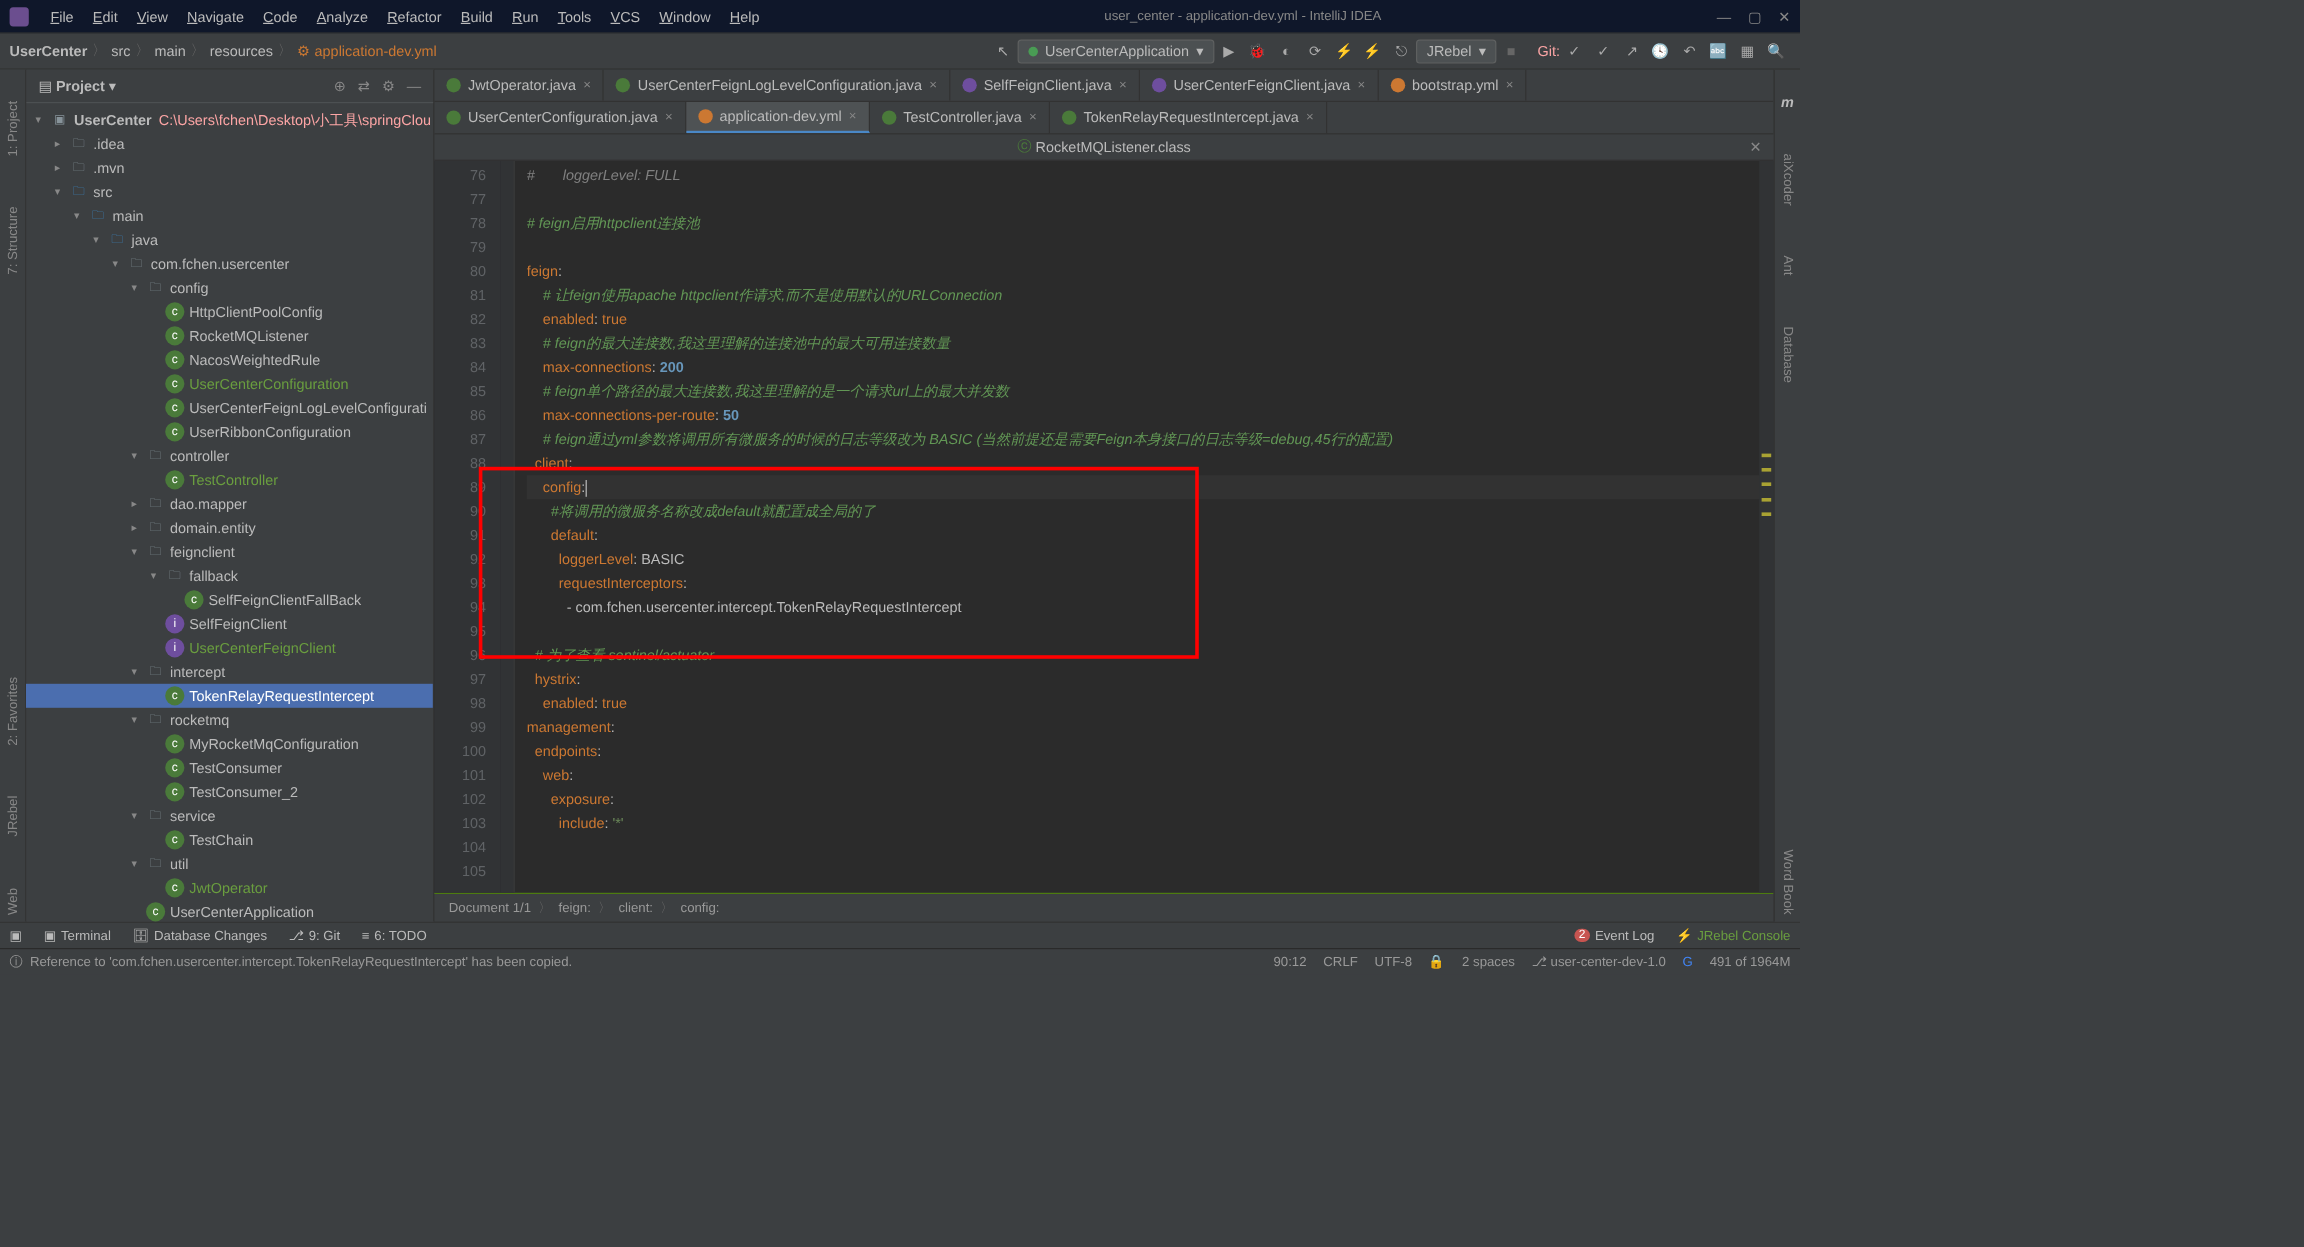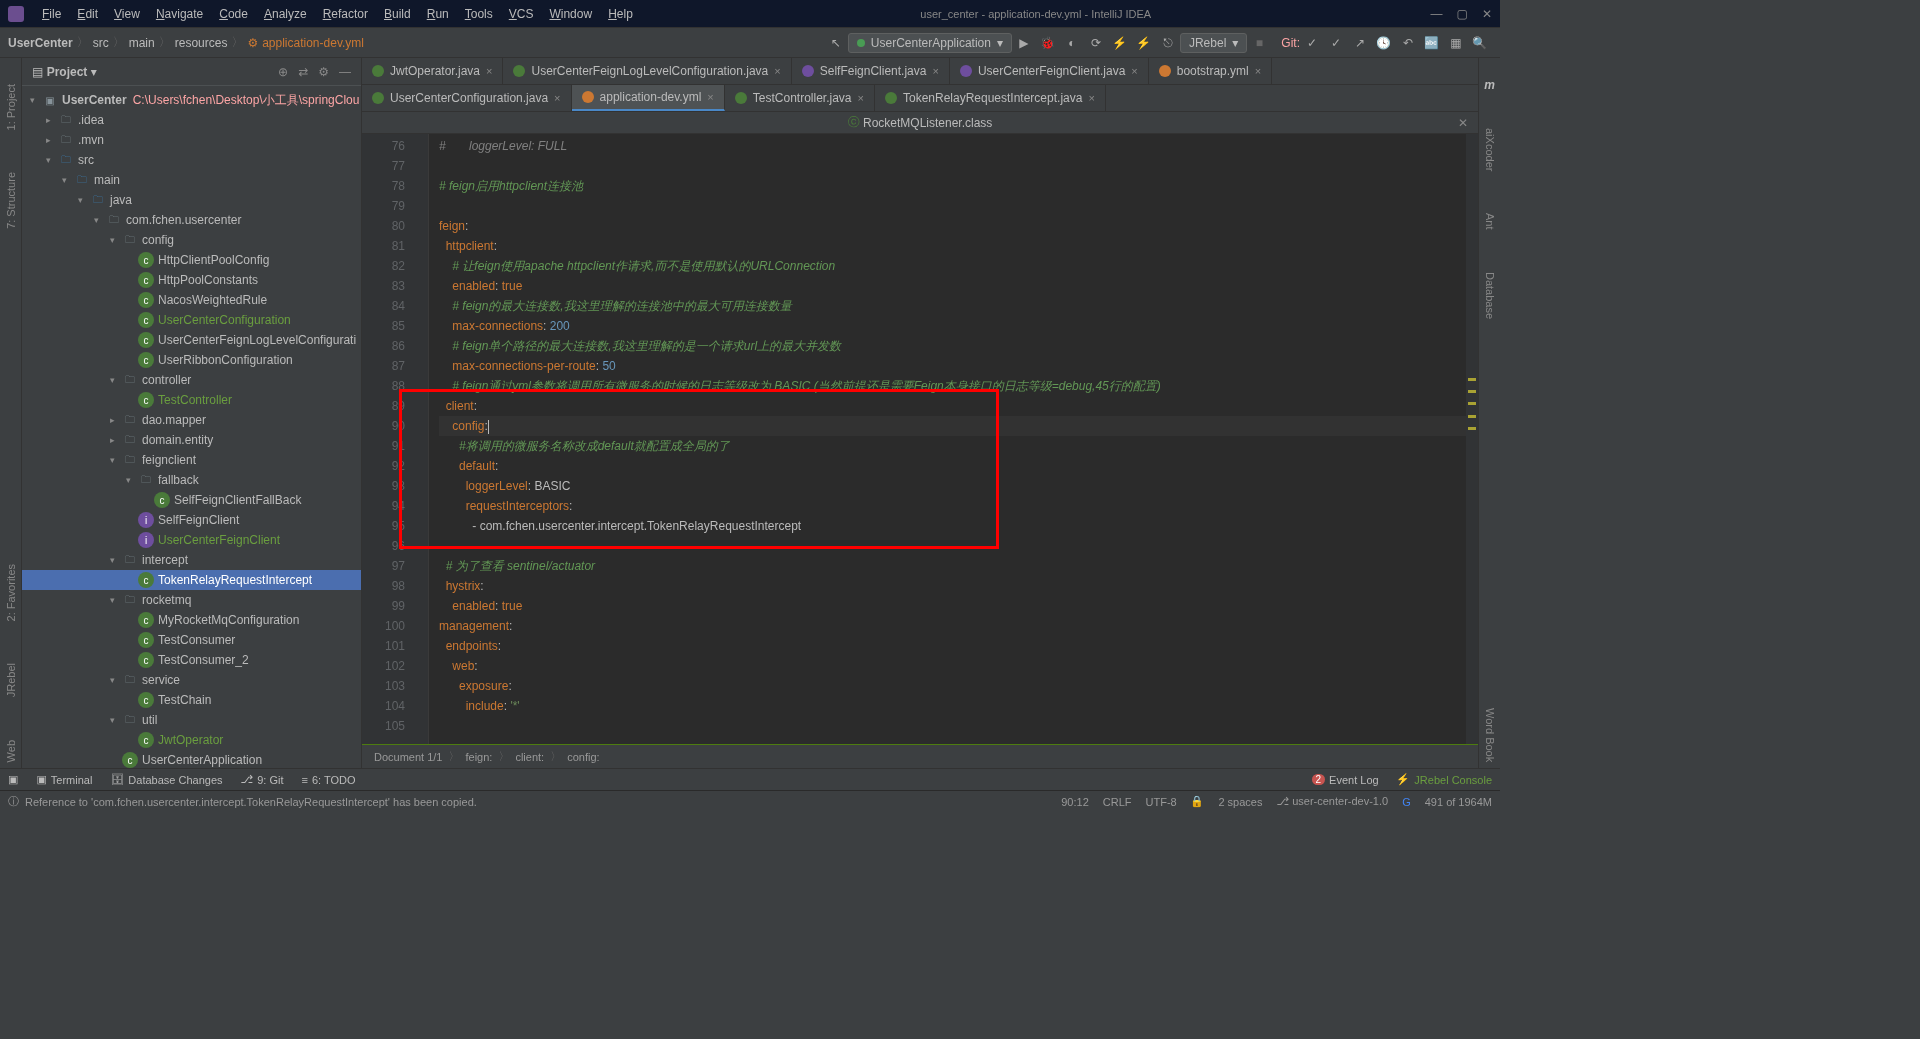--- a/index.html
+++ b/index.html
@@ -60,21 +60,21 @@
 .crumb-row { height: 22px; background: #3c3f41; border-bottom: 1px solid #323232; display: flex; align-items: center; justify-content: center; color: #bbb; font-size: 12px; position: relative; }
 .crumb-row .close { position: absolute; right: 10px; color: #888; cursor: pointer; }
 
 .code-wrap { flex: 1; display: flex; overflow: hidden; position: relative; }
 .gutter-nums { width: 55px; background: #313335; color: #606366; text-align: right; padding: 2px 12px 2px 0; font-family: "JetBrains Mono", Consolas, monospace; font-size: 12px; line-height: 20px; }
 .code { flex: 1; padding: 2px 0 2px 10px; font-family: "JetBrains Mono", Consolas, monospace; font-size: 12px; line-height: 20px; position: relative; }
 .code .line { height: 20px; white-space: pre; }
 .code .line.current { background: #323232; }
 .k { color: #cc7832; }
 .s { color: #6a8759; }
-.n { color: #6897bb; }
+.n { color: #6897bb; font-weight: bold; }
 .c { color: #808080; font-style: italic; }
 .cg { color: #629755; font-style: italic; }
 .caret { border-left: 1px solid #bbb; display: inline-block; height: 14px; vertical-align: middle; }
 .fold-gutter { width: 12px; background: #313335; border-right: 1px solid #3a3a3a; }
 
 .highlight-box { position: absolute; border: 3px solid #ff0000; pointer-events: none; }
 
 .code-breadcrumb { height: 24px; background: #3c3f41; border-top: 1px solid #4d7c0f; display: flex; align-items: center; padding: 0 12px; font-size: 11px; color: #999; gap: 6px; }
 .code-breadcrumb .sep { color: #666; }
 
@@ -225,21 +225,21 @@
           <span>config</span>
         </div>
         <div class="tree-row" style="padding-left: 104px;">
           <span class="arrow"></span>
           <span class="ticon class-c">c</span>
           <span>HttpClientPoolConfig</span>
         </div>
         <div class="tree-row" style="padding-left: 104px;">
           <span class="arrow"></span>
           <span class="ticon class-c">c</span>
-          <span>HttpPoolConstants</span>
+          <span>RocketMQListener</span>
         </div>
         <div class="tree-row" style="padding-left: 104px;">
           <span class="arrow"></span>
           <span class="ticon class-c">c</span>
           <span>NacosWeightedRule</span>
         </div>
         <div class="tree-row" style="padding-left: 104px;">
           <span class="arrow"></span>
           <span class="ticon class-c">c</span>
           <span style="color:#6a9e3f">UserCenterConfiguration</span>
@@ -445,21 +445,20 @@
           <div>105</div>
         </div>
       <div class="fold-gutter"></div>
       <div class="code" id="code">
         <div class="highlight-box" style="top:255px; left:-30px; width:600px; height:160px;"></div>
       <div class="line"><span class="c">#       loggerLevel: FULL</span></div>
           <div class="line">&nbsp;</div>
           <div class="line"><span class="cg"># feign启用httpclient连接池</span></div>
           <div class="line">&nbsp;</div>
           <div class="line"><span class="k">feign</span>:</div>
-          <div class="line">  <span class="k">httpclient</span>:</div>
           <div class="line">    <span class="cg"># 让feign使用apache httpclient作请求,而不是使用默认的URLConnection</span></div>
           <div class="line">    <span class="k">enabled</span>: <span class="k">true</span></div>
           <div class="line">    <span class="cg"># feign的最大连接数,我这里理解的连接池中的最大可用连接数量</span></div>
           <div class="line">    <span class="k">max-connections</span>: <span class="n">200</span></div>
           <div class="line">    <span class="cg"># feign单个路径的最大连接数,我这里理解的是一个请求url上的最大并发数</span></div>
           <div class="line">    <span class="k">max-connections-per-route</span>: <span class="n">50</span></div>
           <div class="line">    <span class="cg"># feign通过yml参数将调用所有微服务的时候的日志等级改为 BASIC (当然前提还是需要Feign本身接口的日志等级=debug,45行的配置)</span></div>
           <div class="line">  <span class="k">client</span>:</div>
           <div class="line current">    <span class="k">config</span>:<span class="caret"></span></div>
           <div class="line">      <span class="cg">#将调用的微服务名称改成default就配置成全局的了</span></div>

